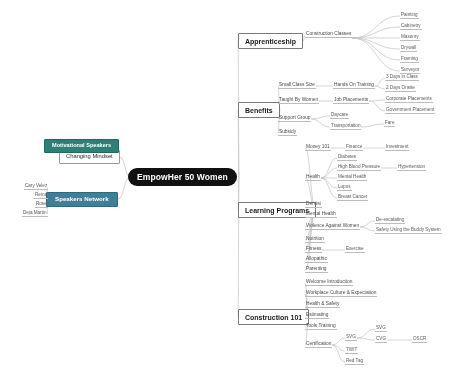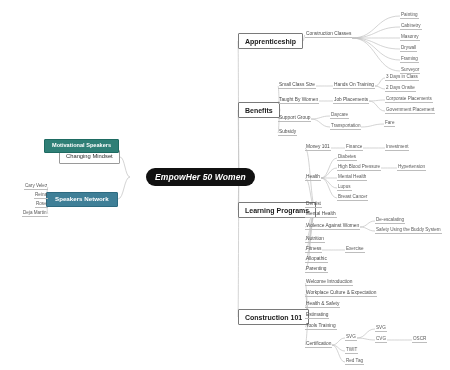--- a/index.html
+++ b/index.html
@@ -138,21 +138,21 @@
       <path d="M 357 338 C 366 338, 366 340, 375 340" fill="none" stroke="#c2c2c2" stroke-width="0.7"></path>
       <path d="M 387 340 C 399.5 340, 399.5 340, 412 340" fill="none" stroke="#c2c2c2" stroke-width="0.7"></path>
       <path d="M 130 177 C 125 177, 125 157, 120 157" fill="none" stroke="#c2c2c2" stroke-width="0.7"></path>
       <path d="M 59 157 C 89 157, 89 146, 119 146" fill="none" stroke="#c2c2c2" stroke-width="0.7"></path>
       <path d="M 130 177 C 124 177, 124 199, 118 199" fill="none" stroke="#c2c2c2" stroke-width="0.7"></path>
       <path d="M 46 199 C 47 199, 47 187, 48 187" fill="none" stroke="#c2c2c2" stroke-width="0.7"></path>
       <path d="M 46 199 C 47 199, 47 196, 48 196" fill="none" stroke="#c2c2c2" stroke-width="0.7"></path>
       <path d="M 46 199 C 47 199, 47 205, 48 205" fill="none" stroke="#c2c2c2" stroke-width="0.7"></path>
       <path d="M 46 199 C 47 199, 47 214, 48 214" fill="none" stroke="#c2c2c2" stroke-width="0.7"></path>
     </svg>
-<div class="node n-root" style="visibility: visible; left: 146px; top: 167.5px; font-style: italic;">EmpowHer 50 Women</div>
+<div class="node n-root" style="visibility: visible; left: 128px; top: 167.5px;">EmpowHer 50 Women</div>
     <div class="node n-l1" style="visibility: visible; left: 238px; top: 33px;">Apprenticeship</div>
     <div class="node n-leaf lvl2" style="visibility: visible; left: 305px; top: 31.5px;">Construction Classes</div>
     <div class="node n-leaf" style="visibility: visible; left: 400px; top: 12.5px;">Painting</div>
     <div class="node n-leaf" style="visibility: visible; left: 400px; top: 23.5px;">Cabinetry</div>
     <div class="node n-leaf" style="visibility: visible; left: 400px; top: 34.5px;">Masonry</div>
     <div class="node n-leaf" style="visibility: visible; left: 400px; top: 45.5px;">Drywall</div>
     <div class="node n-leaf" style="visibility: visible; left: 400px; top: 56.5px;">Framing</div>
     <div class="node n-leaf" style="visibility: visible; left: 400px; top: 67.5px;">Surveyor</div>
     <div class="node n-l1" style="visibility: visible; left: 238px; top: 102px;">Benefits</div>
     <div class="node n-leaf lvl2" style="visibility: visible; left: 278px; top: 82.5px;">Small Class Size</div>

